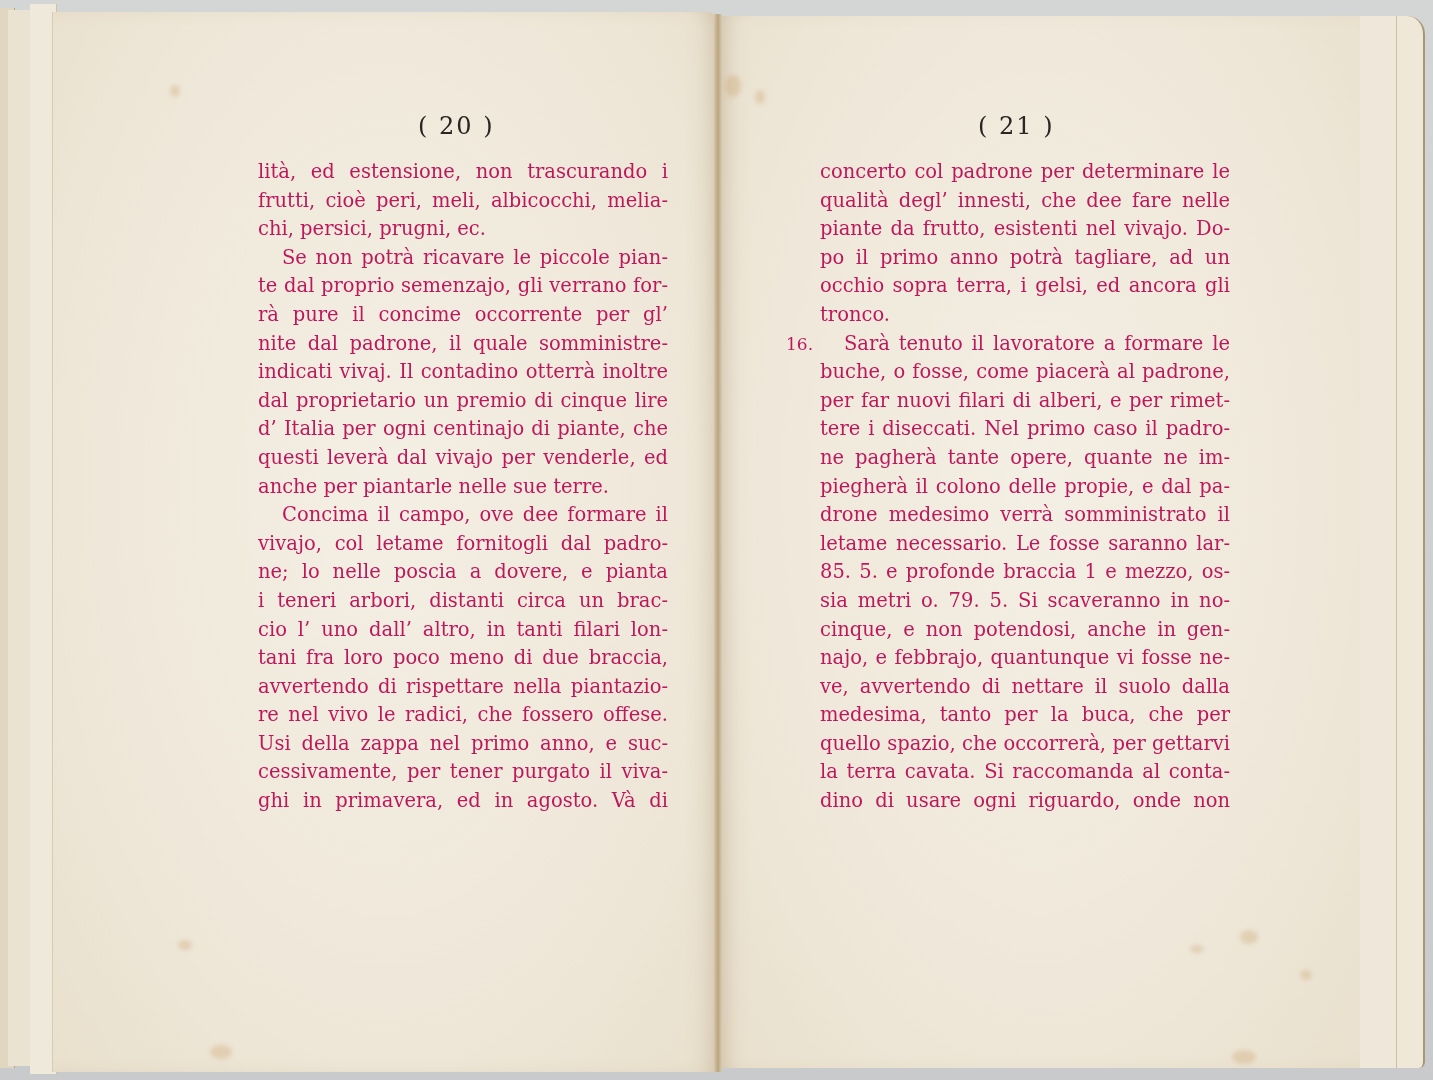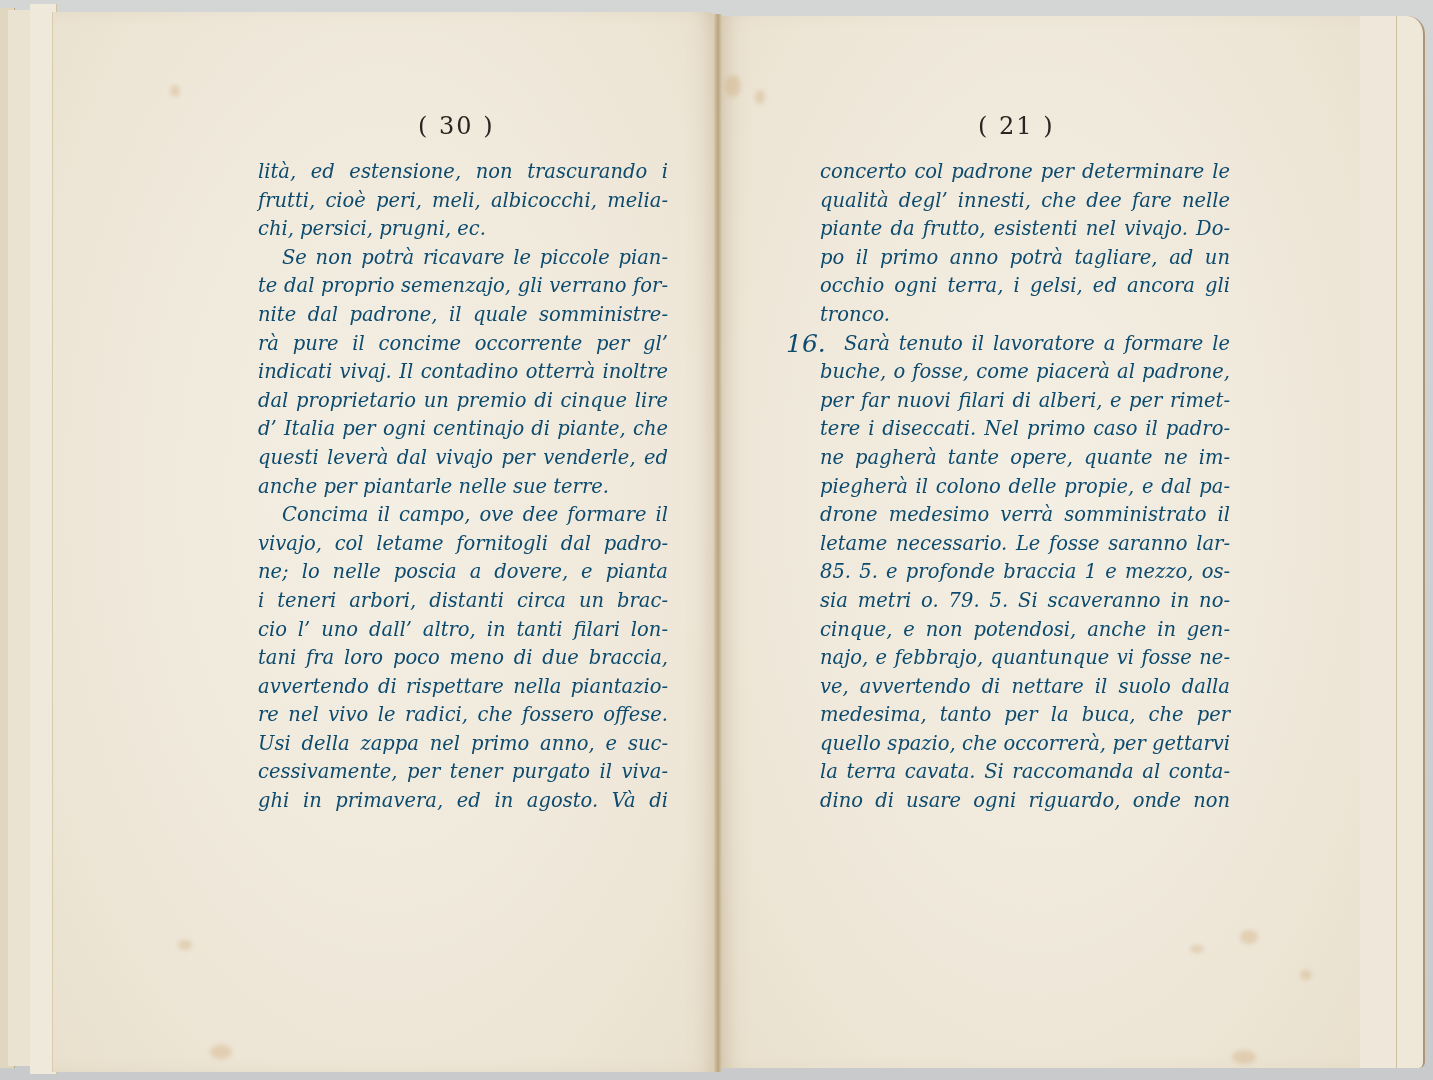--- a/index.html
+++ b/index.html
@@ -48,32 +48,32 @@
     background: linear-gradient(90deg, #d6c8ab, #b9a47f, #d8ccb2);
   }
 
   .folio {
     position: absolute; font-size: 24px; color: #2a2521; letter-spacing: 2px;
   }
   .folio-left { left: 418px; top: 112px; }
   .folio-right { left: 978px; top: 112px; }
 
   .text-block {
-    position: absolute; font-size: 19.5px; color: #0c4a6e; line-height: 28.6px; font-style: italic;
+    position: absolute; font-size: 19.5px; color: #be185d; line-height: 28.6px;
   }
   .text-left { left: 258px; top: 158px; width: 410px; }
   .text-right { left: 820px; top: 158px; width: 410px; }
   .line {
     display: block; white-space: nowrap; text-align: justify; text-align-last: justify;
     height: 28.6px;
   }
   .line.last { text-align-last: left; }
   .line.indent { padding-left: 24px; }
   .para-num {
-    position: absolute; left: -34px; font-size: 25px;
+    position: absolute; left: -34px; font-size: 17px;
   }
   .numbered-first { position: relative; }
 
   .stain {
     position: absolute; border-radius: 50%;
     background: rgba(196,150,90,0.28); filter: blur(2px);
   }
 </style>
 </head>
 <body>
@@ -93,29 +93,29 @@
 <div class="stain" style="left:170px;top:85px;width:10px;height:12px;"></div>
 <div class="stain" style="left:178px;top:940px;width:14px;height:10px;"></div>
 <div class="stain" style="left:210px;top:1045px;width:22px;height:14px;"></div>
 <div class="stain" style="left:725px;top:75px;width:16px;height:22px;"></div>
 <div class="stain" style="left:755px;top:90px;width:10px;height:14px;"></div>
 <div class="stain" style="left:1190px;top:945px;width:14px;height:8px;"></div>
 <div class="stain" style="left:1240px;top:930px;width:18px;height:14px;"></div>
 <div class="stain" style="left:1232px;top:1050px;width:24px;height:14px;"></div>
 <div class="stain" style="left:1300px;top:970px;width:12px;height:10px;"></div>
 
-<div class="folio folio-left">( 30 )</div>
+<div class="folio folio-left">( 20 )</div>
 <div class="text-block text-left">
   <span class="line">lità, ed estensione, non trascurando i</span>
   <span class="line">frutti, cioè peri, meli, albicocchi, melia-</span>
   <span class="line last">chi, persici, prugni, ec.</span>
   <span class="line indent">Se non potrà ricavare le piccole pian-</span>
   <span class="line">te dal proprio semenzajo, gli verrano for-</span>
+  <span class="line">rà pure il concime occorrente per gl’</span>
   <span class="line">nite dal padrone, il quale somministre-</span>
-  <span class="line">rà pure il concime occorrente per gl’</span>
   <span class="line">indicati vivaj. Il contadino otterrà inoltre</span>
   <span class="line">dal proprietario un premio di cinque lire</span>
   <span class="line">d’ Italia per ogni centinajo di piante, che</span>
   <span class="line">questi leverà dal vivajo per venderle, ed</span>
   <span class="line last">anche per piantarle nelle sue terre.</span>
   <span class="line indent">Concima il campo, ove dee formare il</span>
   <span class="line">vivajo, col letame fornitogli dal padro-</span>
   <span class="line">ne; lo nelle poscia a dovere, e pianta</span>
   <span class="line">i teneri arbori, distanti circa un brac-</span>
   <span class="line">cio l’ uno dall’ altro, in tanti filari lon-</span>
@@ -126,21 +126,21 @@
   <span class="line">cessivamente, per tener purgato il viva-</span>
   <span class="line">ghi in primavera, ed in agosto. Và di</span>
 </div>
 
 <div class="folio folio-right">( 21 )</div>
 <div class="text-block text-right">
   <span class="line">concerto col padrone per determinare le</span>
   <span class="line">qualità degl’ innesti, che dee fare nelle</span>
   <span class="line">piante da frutto, esistenti nel vivajo. Do-</span>
   <span class="line">po il primo anno potrà tagliare, ad un</span>
-  <span class="line">occhio ogni terra, i gelsi, ed ancora gli</span>
+  <span class="line">occhio sopra terra, i gelsi, ed ancora gli</span>
   <span class="line last">tronco.</span>
   <span class="line indent numbered-first"><span class="para-num">16.</span><span>Sarà tenuto il lavoratore a formare le</span></span>
   <span class="line">buche, o fosse, come piacerà al padrone,</span>
   <span class="line">per far nuovi filari di alberi, e per rimet-</span>
   <span class="line">tere i diseccati. Nel primo caso il padro-</span>
   <span class="line">ne pagherà tante opere, quante ne im-</span>
   <span class="line">piegherà il colono delle propie, e dal pa-</span>
   <span class="line">drone medesimo verrà somministrato il</span>
   <span class="line">letame necessario. Le fosse saranno lar-</span>
   <span class="line">85. 5. e profonde braccia 1 e mezzo, os-</span>

